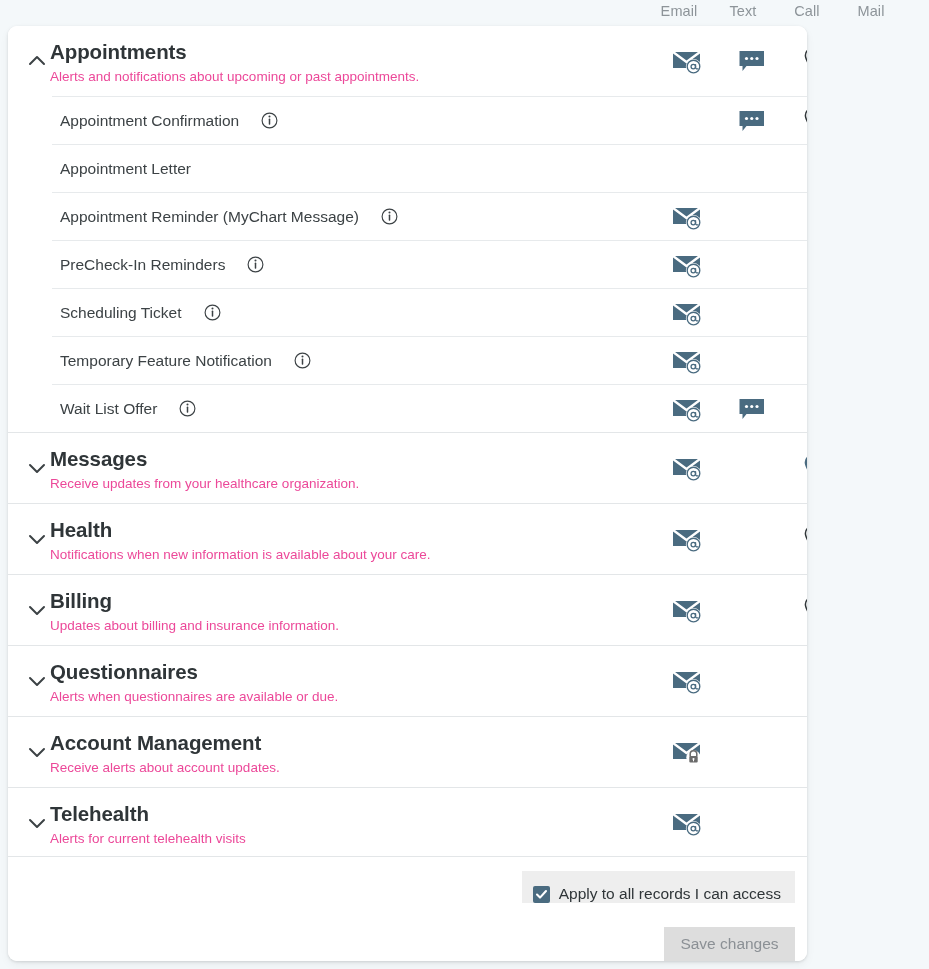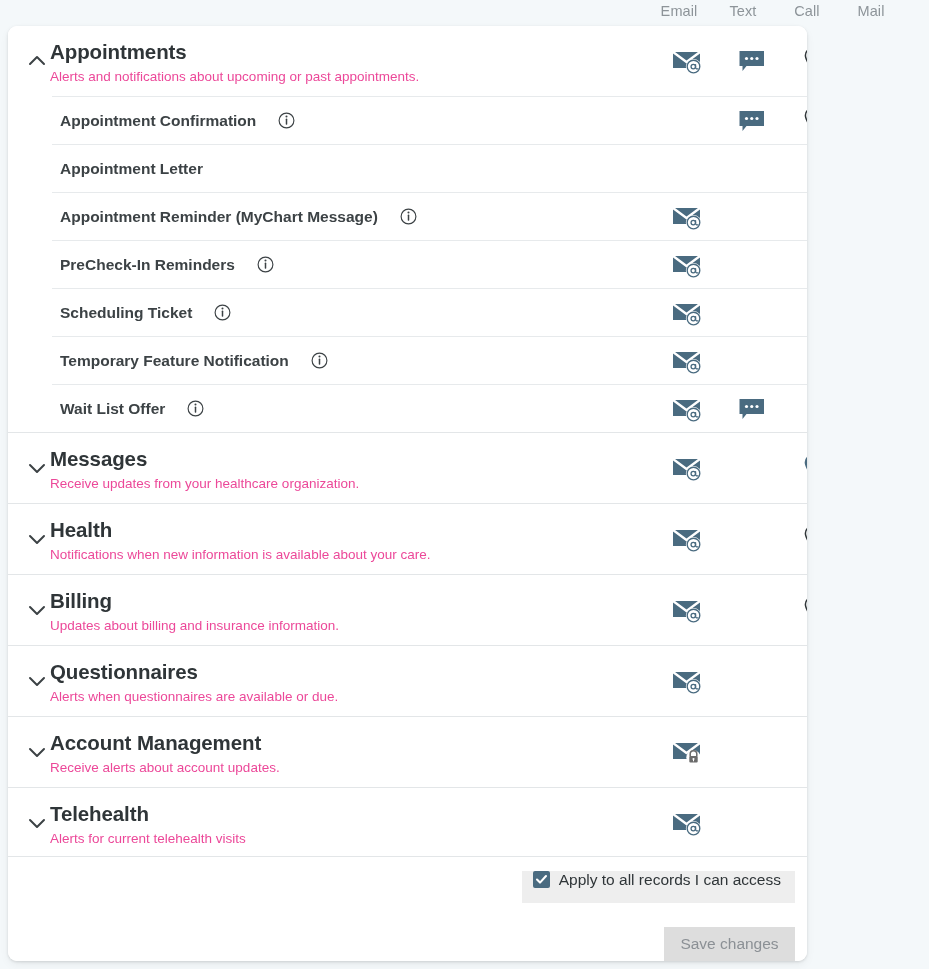--- a/index.html
+++ b/index.html
@@ -99,21 +99,20 @@
     position: absolute;
     left: 8px;
     top: 50%;
     transform: translateY(-50%);
     font-size: 15.5px;
     color: #3c4245;
     white-space: nowrap;
     display: flex;
     align-items: center;
     gap: 22px;
-    font-weight: bold;
   }
   .sub-row:last-child { }
 
   .info-icon {
     display: inline-flex;
     width: 17px;
     height: 17px;
     flex: 0 0 17px;
     cursor: pointer;
   }
@@ -164,21 +163,21 @@
     background: #fff;
     border-top: 1px solid #e3e6e8;
   }
   .apply-all {
     position: absolute;
     right: 12px;
     top: 14px;
     height: 32px;
     background: #eeeeee;
     display: flex;
-    align-items: flex-start;
+    align-items: flex-end;
     gap: 9px;
     padding: 0 14px 0 11px;
     cursor: pointer;
   }
   .checkbox {
     width: 17px;
     height: 17px;
     background: #4a6b80;
     border-radius: 2px;
     display: flex;

